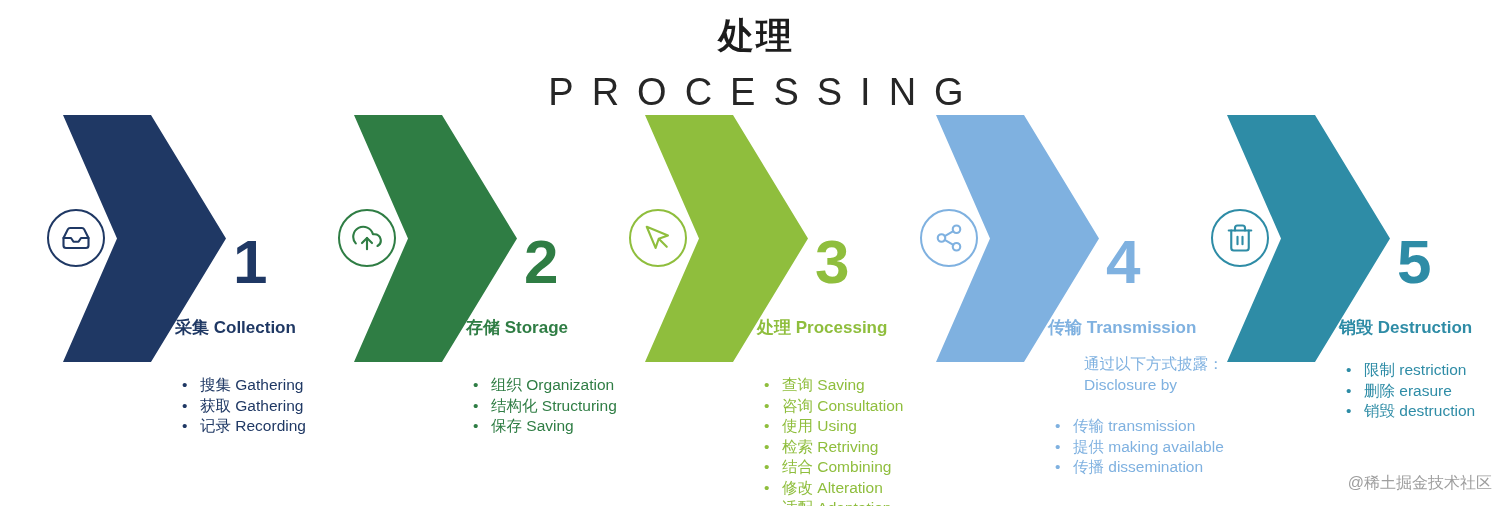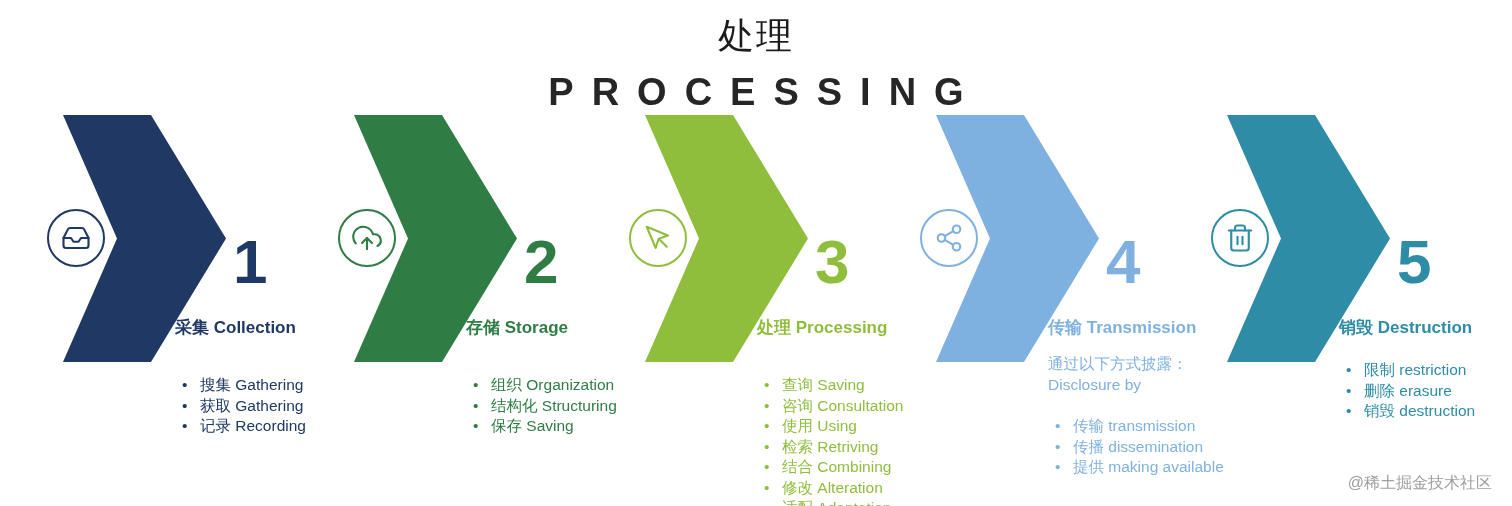--- a/index.html
+++ b/index.html
@@ -4,22 +4,22 @@
 <style>
   * { box-sizing: border-box; margin: 0; padding: 0; }
   html, body { width: 1512px; height: 506px; }
   body {
     background: #ffffff;
     font-family: "Liberation Sans", "DejaVu Sans", sans-serif;
     position: relative;
     overflow: hidden;
   }
   .header { position: absolute; top: 12px; left: 0; width: 100%; text-align: center; }
-  .title-zh { font-size: 36px; font-weight: 400; color: #1c1c1c; letter-spacing: 2px; }
-  .title-en { margin-top: 10px; font-size: 38px; font-weight: 700; color: #262626; letter-spacing: 18px; padding-left: 18px; }
+  .title-zh { font-size: 36px; font-weight: 700; color: #1c1c1c; letter-spacing: 2px; }
+  .title-en { margin-top: 10px; font-size: 38px; font-weight: 400; color: #262626; letter-spacing: 18px; padding-left: 18px; }
 
   .steps { position: absolute; top: 115px; left: 63px; display: flex; }
   .step { position: relative; width: 291px; height: 391px; }
 
   .chevron { position: absolute; top: 0; left: 0; }
 
   .icon-circle {
     position: absolute; left: -16px; top: 94px;
     width: 58px; height: 58px; border-radius: 50%;
     border: 2.5px solid currentColor; background: #fff;
@@ -30,21 +30,21 @@
     stroke: currentColor; fill: none;
     stroke-width: 1.7; stroke-linecap: round; stroke-linejoin: round;
   }
 
   .step-number { position: absolute; left: 170px; top: 116px; font-size: 62px; font-weight: 800; line-height: 1; }
   .step-heading { position: absolute; left: 112px; top: 201px; font-size: 17px; font-weight: 700; white-space: nowrap; }
 
   .details { position: absolute; left: 112px; top: 239px; font-size: 15.5px; line-height: 20.5px; }
   .step[data-name="step-destruction"] .details { top: 224px; }
 
-  .intro { margin-bottom: 2px; }
+  .intro { margin-bottom: 2px; margin-left: 36px; }
   .intro div { white-space: nowrap; }
 
   .details ul { list-style: none; margin-top: 21px; }
   .details li { position: relative; padding-left: 25px; white-space: nowrap; }
   .details li::before { content: "•"; position: absolute; left: 7px; }
 
   .watermark { position: absolute; right: 20px; bottom: 12px; color: #9e9e9e; font-size: 16px; text-align: center; }
 </style>
 </head>
 <body>
@@ -139,22 +139,22 @@
     </div>
     <div class="step-number" data-name="step-number">4</div>
     <h3 class="step-heading" data-name="step-heading">传输 Transmission</h3>
     <div class="details" data-name="step-details">
       <div class="intro" data-name="disclosure-intro">
         <div data-name="intro-line">通过以下方式披露：</div>
         <div data-name="intro-line">Disclosure by</div>
       </div>
       <ul data-name="step-item-list">
         <li data-name="list-item">传输 transmission</li>
+        <li data-name="list-item">提供 making available</li>
         <li data-name="list-item">传播 dissemination</li>
-        <li data-name="list-item">提供 making available</li>
       </ul>
     </div>
   </section>
 
   <section class="step" data-name="step-destruction" style="color: rgb(46, 140, 166);">
     <svg class="chevron" data-name="chevron-arrow" width="163" height="247" viewBox="0 0 163 247">
       <polygon points="0,0 88,0 163,123.5 88,247 0,247 54,123.5" fill="currentColor"></polygon>
     </svg>
     <div class="icon-circle" data-name="trash-icon">
       <svg viewBox="0 0 24 24">

